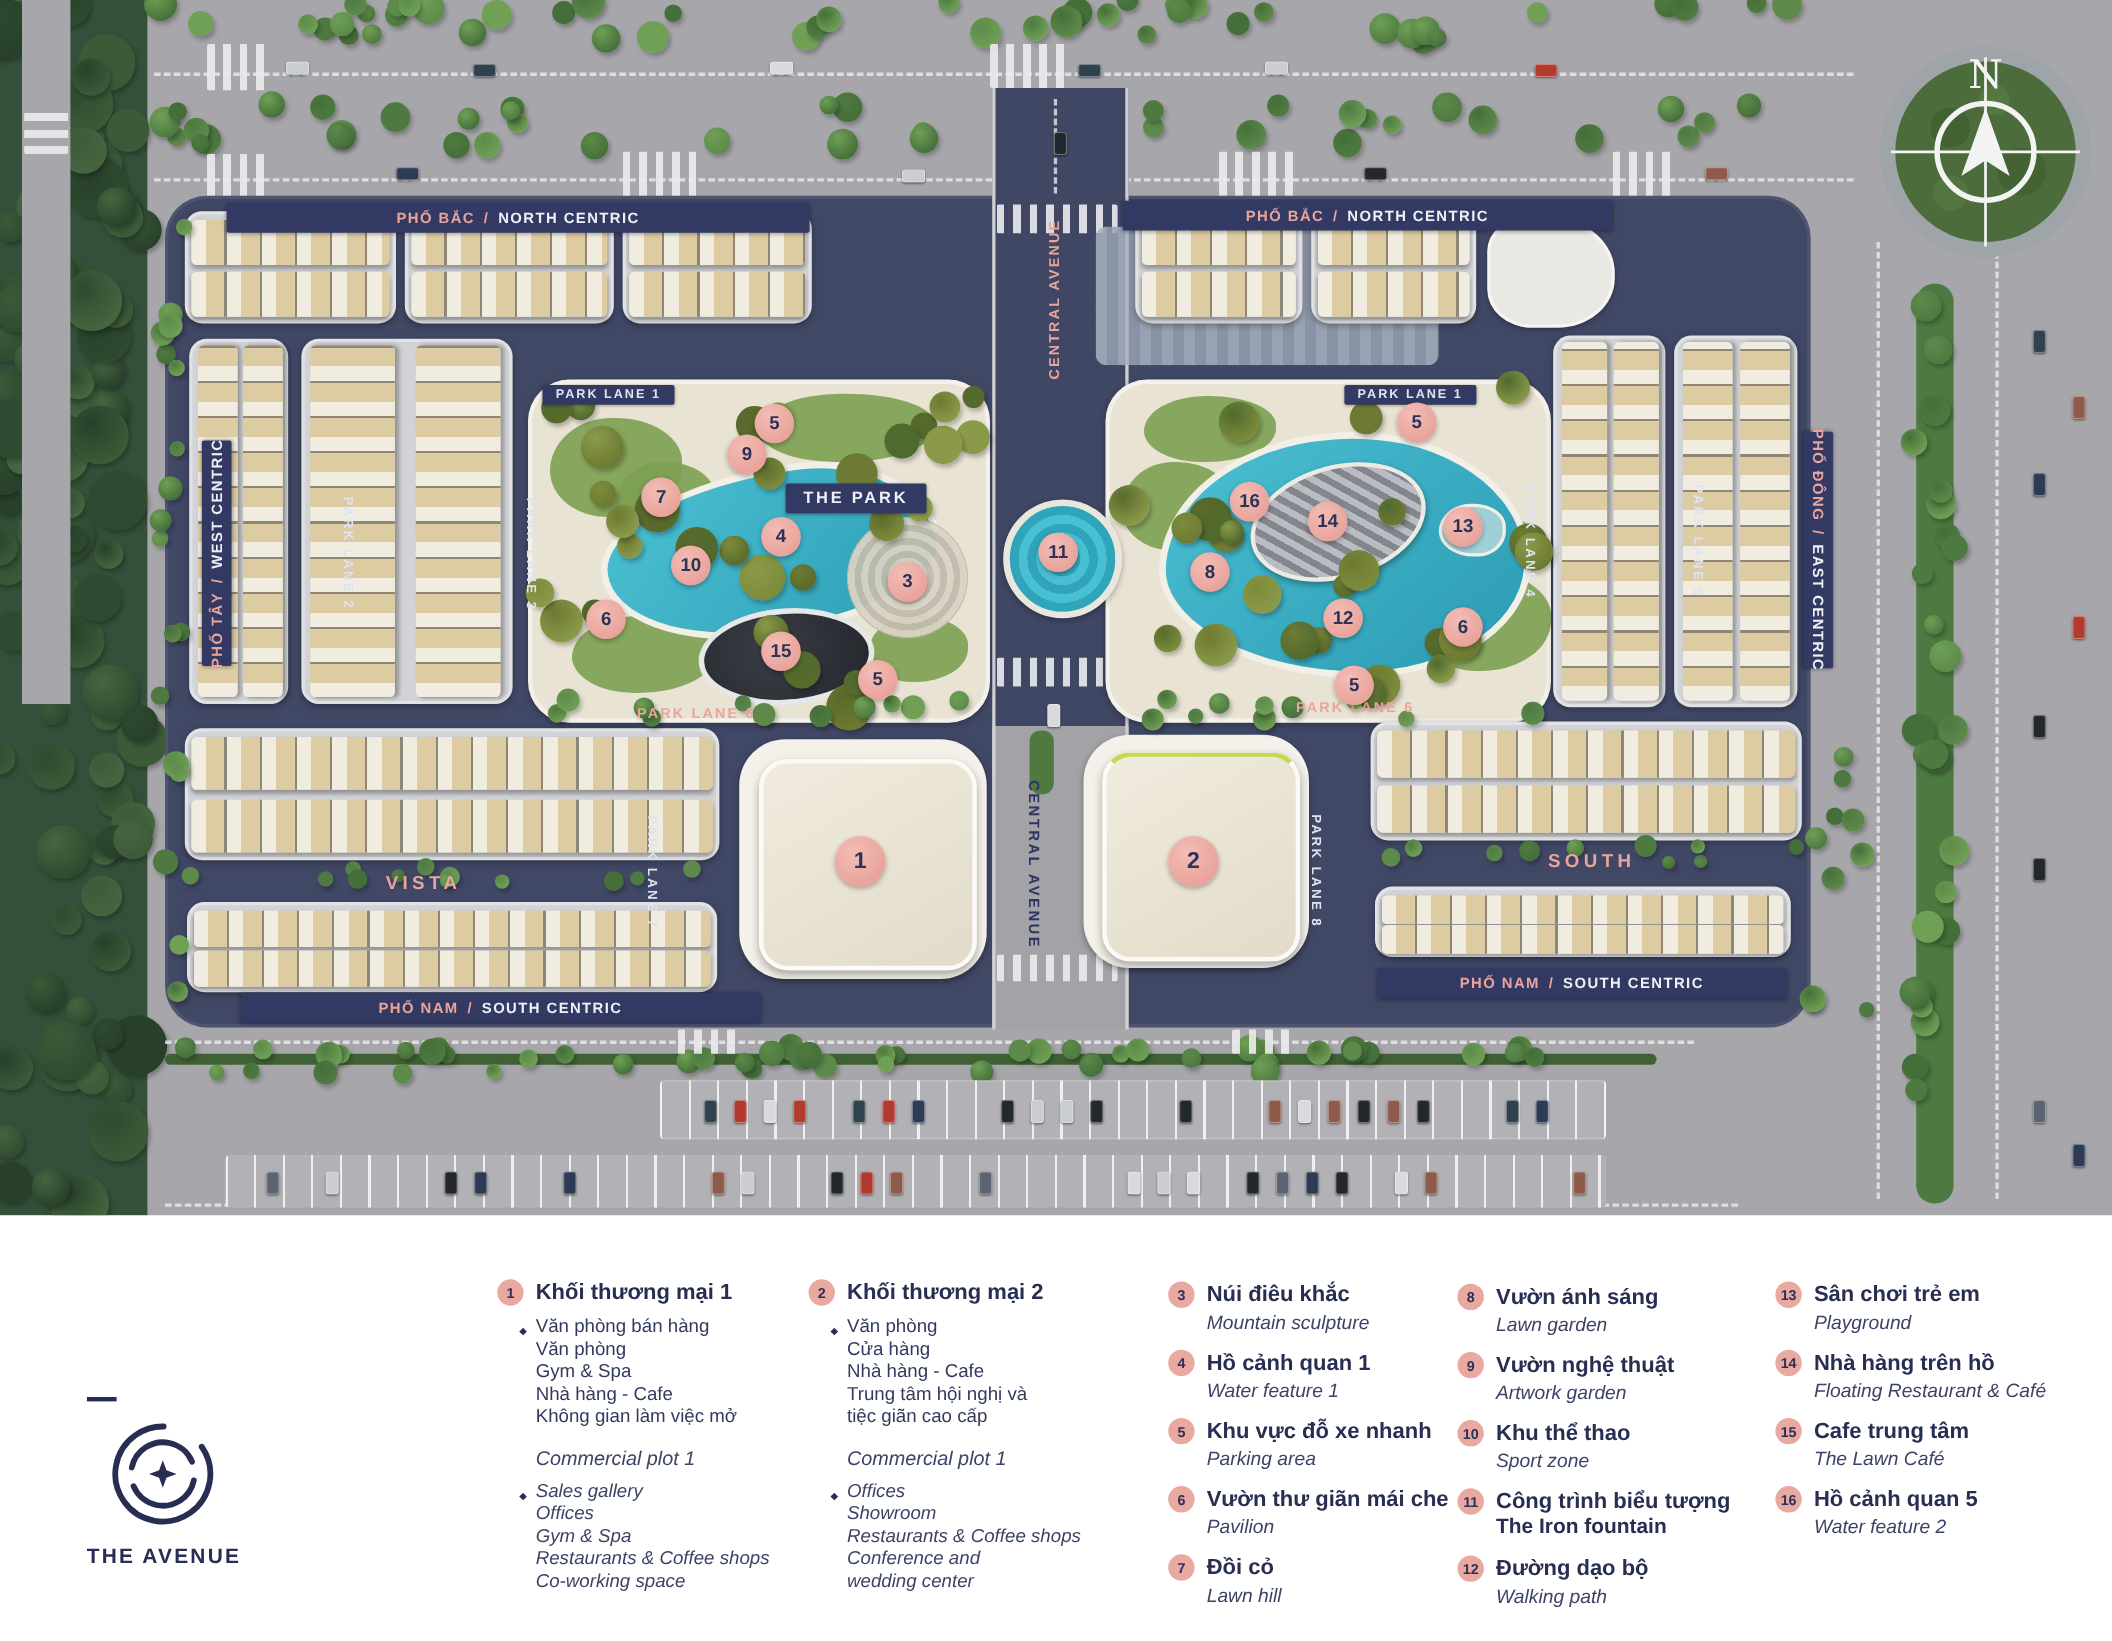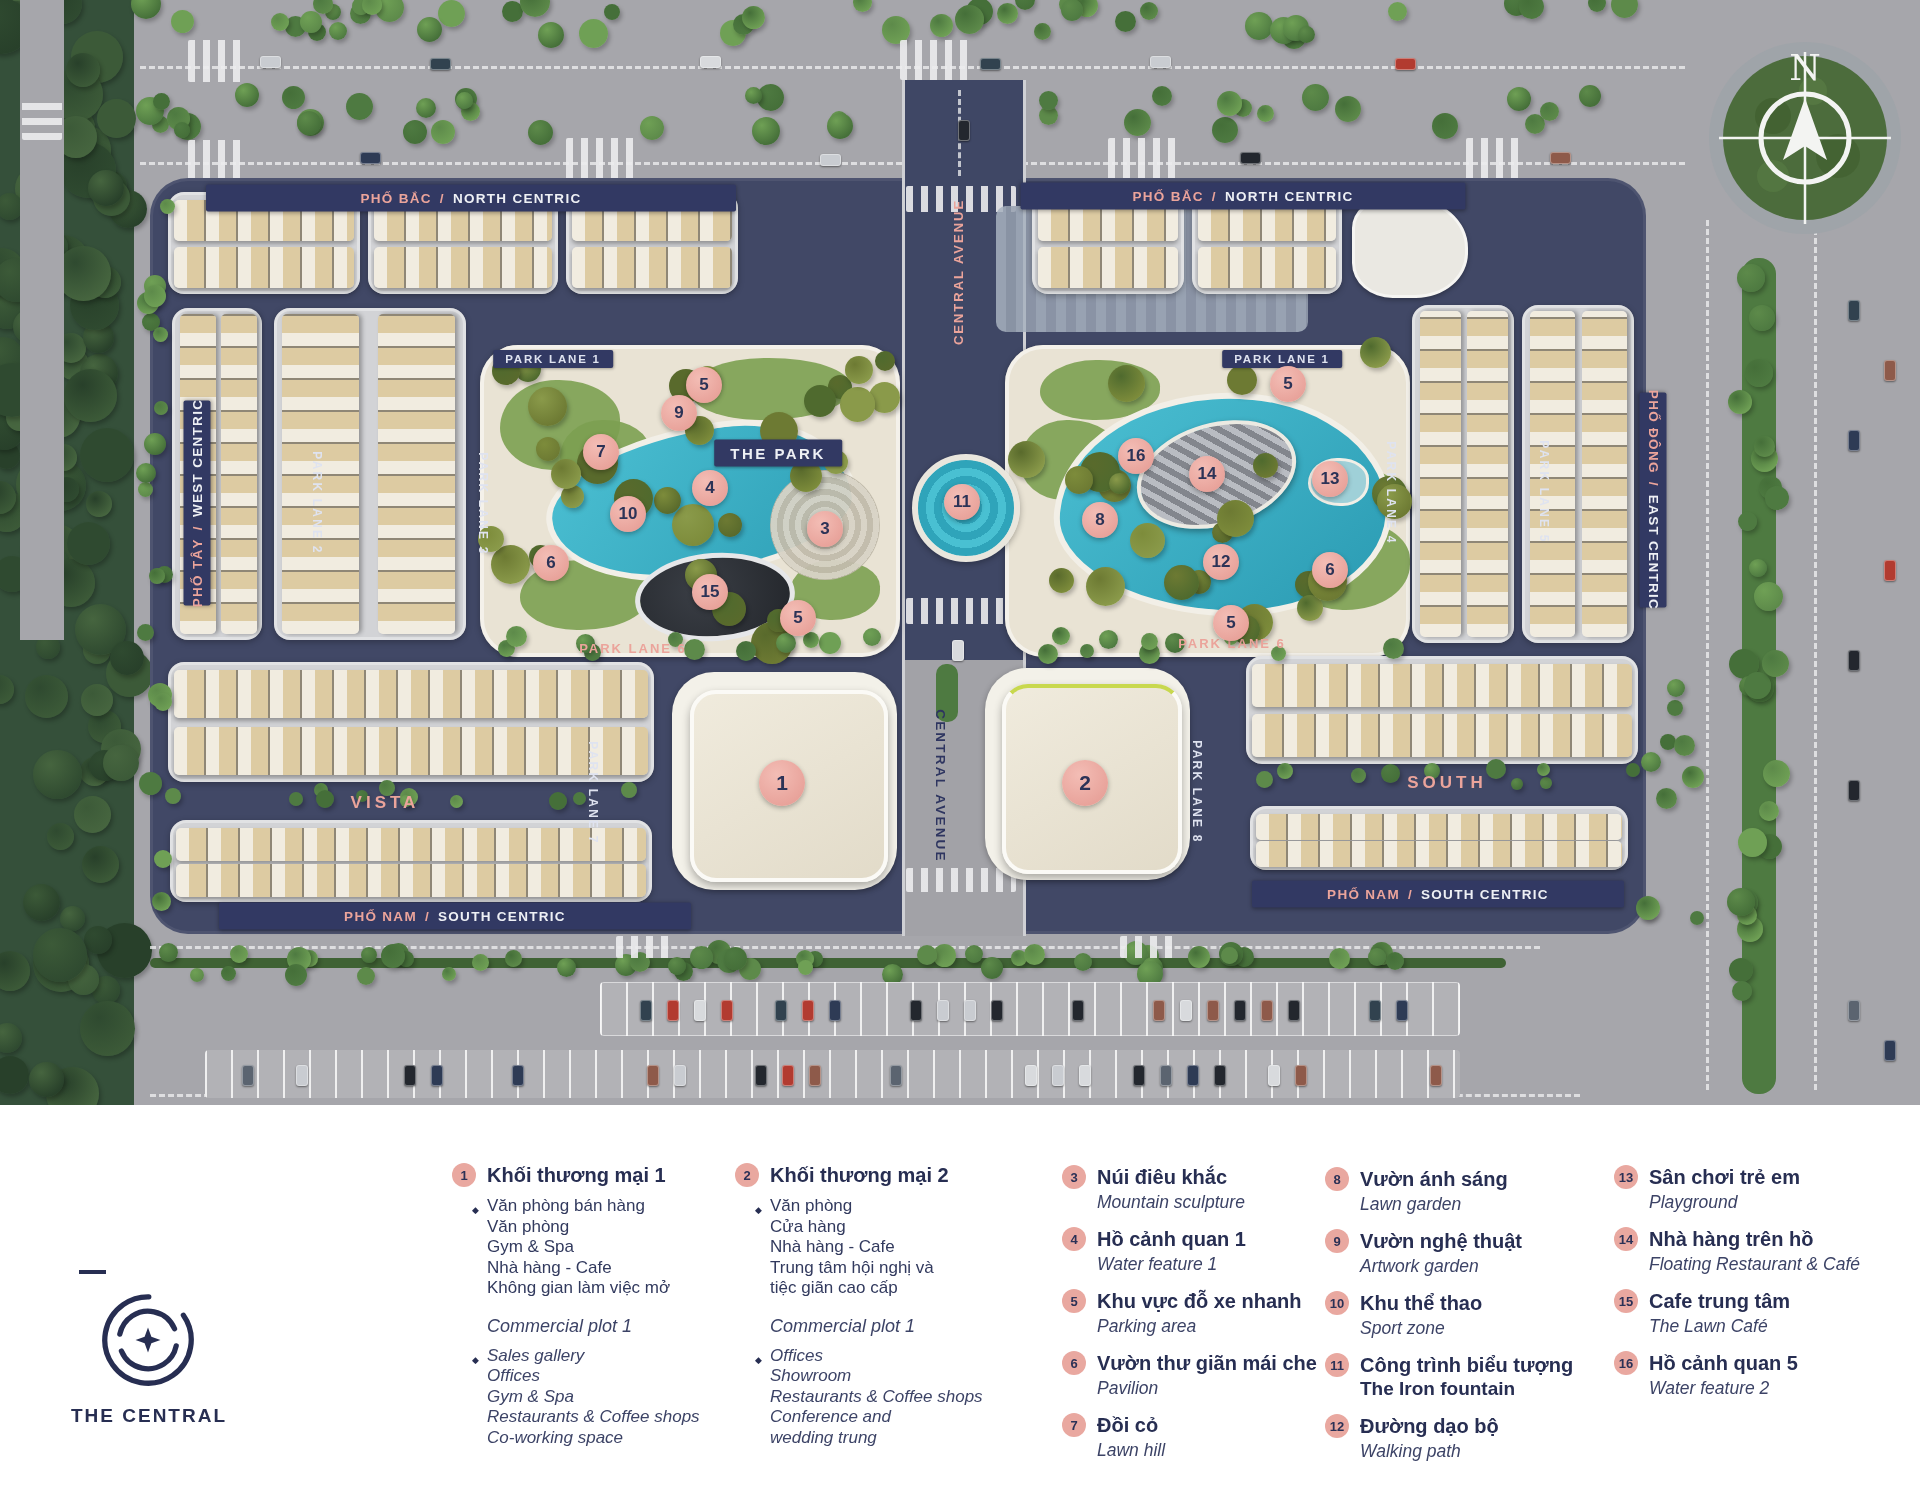--- a/index.html
+++ b/index.html
@@ -704,21 +704,21 @@
   <div class="lg-maintitle">
   </div>
   <div class="lg-dash"></div>
   <div class="brandwrap">
     <svg width="96" height="96" viewBox="0 0 100 100">
       <circle cx="50" cy="50" r="45" fill="none" stroke="#272e52" stroke-width="5.5" stroke-linecap="round" stroke-dasharray="240 43" transform="rotate(-35 50 50)"></circle>
       <circle cx="50" cy="50" r="30" fill="none" stroke="#272e52" stroke-width="5.5" stroke-linecap="round" stroke-dasharray="76 18" transform="rotate(12 50 50)"></circle>
       <polygon points="50,37 53.5,46.5 63,50 53.5,53.5 50,63 46.5,53.5 37,50 46.5,46.5" fill="#272e52"></polygon>
     </svg>
   </div>
-  <div class="brandname">THE CENTRAL</div>
+  <div class="brandname">THE AVENUE</div>
   <div id="legend-cols"></div>
 <div class="lcol" style="left:452px;top:1164px;width:300px">
       <div class="lgroup" style="position: relative;">
         <div class="lg-head">
           <span class="lnum">1</span>
           <div class="lg-title">Khối thương mại 1</div>
         </div>
         <div class="lg-list">
           <div class=""><span class="blt">◆</span>Văn phòng bán hàng</div>
           <div class="">Văn phòng</div>
@@ -748,21 +748,21 @@
           <div class="">Nhà hàng - Cafe</div>
           <div class="">Trung tâm hội nghị và</div>
           <div class="">tiệc giãn cao cấp</div>
         </div>
         <div class="lg-entitle">Commercial plot 1</div>
         <div class="lg-enlist">
           <div class=""><span class="blt">◆</span>Offices</div>
           <div class="">Showroom</div>
           <div class="">Restaurants &amp; Coffee shops</div>
           <div class="">Conference and</div>
-          <div class="">wedding trung</div>
+          <div class="">wedding center</div>
         </div>
       </div>
     </div>
     <div class="lcol" style="left:1062px;top:1166px;width:260px">
       <div class="litem">
         <div class="lg-head">
           <span class="lnum">3</span>
           <div class="lg-title">Núi điêu khắc</div>
         </div>
         <div class="en">Mountain sculpture</div>

